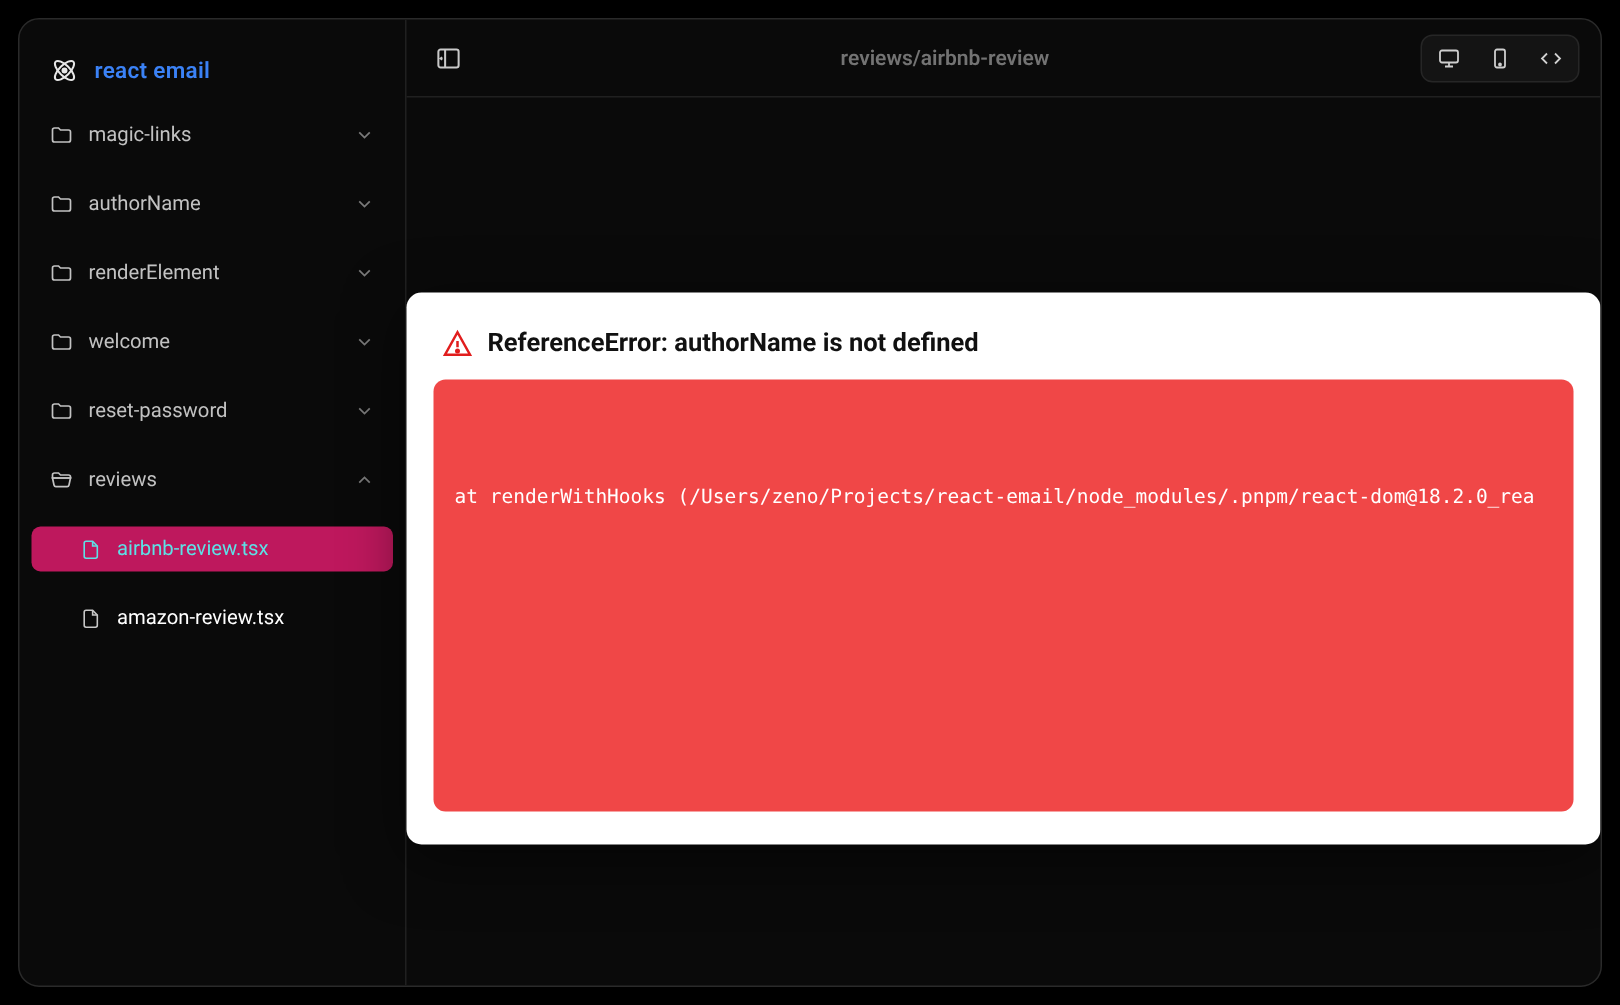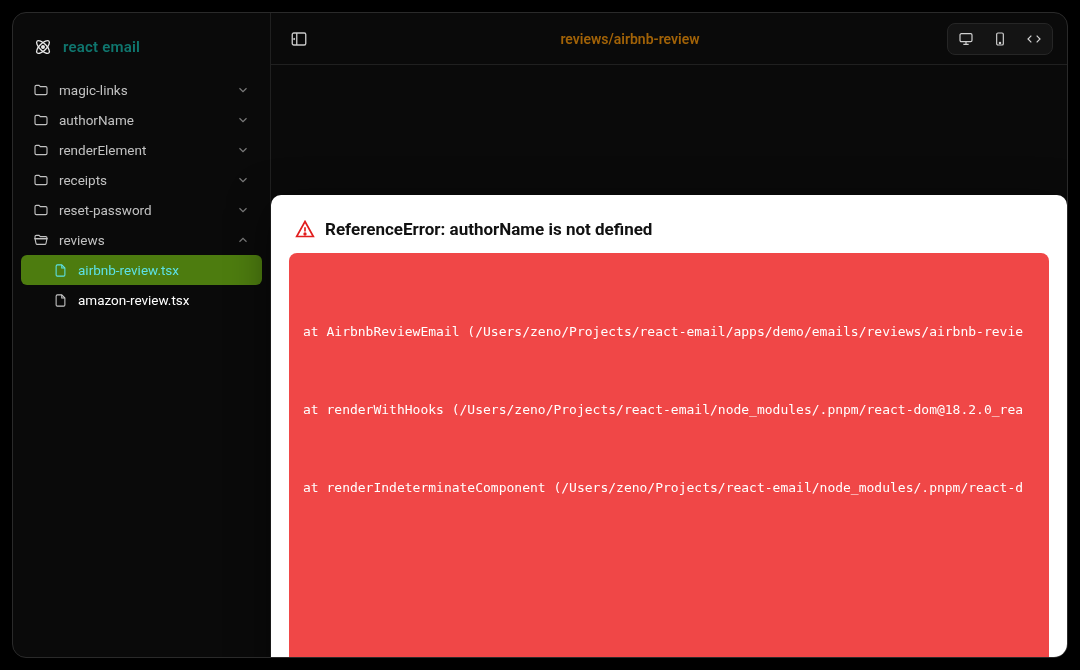--- a/index.html
+++ b/index.html
@@ -1,33 +1,33 @@
 <!DOCTYPE html>
 <html><head>
 <meta charset="utf-8">
 <style>
   * { box-sizing: border-box; margin: 0; padding: 0; }
   html, body { width: 1080px; height: 670px; background: #000; font-family: -apple-system, BlinkMacSystemFont, "Segoe UI", Roboto, sans-serif; overflow: hidden; }
   .frame { position: absolute; top: 12px; left: 12px; right: 12px; bottom: 12px; background: #0a0a0a; border: 1px solid #2a2a2a; border-radius: 14px; overflow: hidden; display: flex; }
   .sidebar { width: 258px; border-right: 1px solid #202020; display: flex; flex-direction: column; padding-top: 14px; }
   .brand { display: flex; align-items: center; gap: 10px; padding: 10px 20px 18px 20px; }
   .brand svg { flex: 0 0 auto; }
-  .brand-label { color: #0f766e; font-size: 15px; font-weight: 600; letter-spacing: 0.2px; }
-  .nav { display: flex; flex-direction: column; gap: 0px; padding: 0 8px; }
+  .brand-label { color: #3b82f6; font-size: 15px; font-weight: 600; letter-spacing: 0.2px; }
+  .nav { display: flex; flex-direction: column; gap: 16px; padding: 0 8px; }
   .folder { display: flex; align-items: center; gap: 10px; padding: 7px 12px; color: #c2c2c2; font-size: 13.5px; border-radius: 6px; cursor: pointer; }
   .folder .spacer { flex: 1; }
   .folder .chev { color: #7a7a7a; }
   .file { display: flex; align-items: center; gap: 10px; padding: 7px 12px 7px 32px; color: #ffffff; font-size: 13.5px; border-radius: 6px; cursor: pointer; }
-  .file.active { background: #4d7c0f; color: #5de1e6; }
+  .file.active { background: #be185d; color: #5de1e6; }
   .file.active .file-icon path { stroke: #5de1e6; }
   .main { flex: 1; display: flex; flex-direction: column; position: relative; }
   .topbar { height: 52px; border-bottom: 1px solid #202020; display: flex; align-items: center; padding: 0 14px; }
   .tb-left { display: flex; align-items: center; }
   .tb-collapse { width: 28px; height: 28px; display: flex; align-items: center; justify-content: center; color: #c9c9c9; cursor: pointer; border-radius: 6px; }
-  .tb-title { flex: 1; text-align: center; color: #a16207; font-size: 14px; font-weight: 600; }
+  .tb-title { flex: 1; text-align: center; color: #737373; font-size: 14px; font-weight: 600; }
   .tb-actions { display: flex; gap: 2px; background: #141414; border: 1px solid #262626; border-radius: 8px; padding: 2px; }
   .tb-btn { width: 32px; height: 26px; display: flex; align-items: center; justify-content: center; color: #cfcfcf; cursor: pointer; border-radius: 6px; }
   .canvas { flex: 1; position: relative; }
   .error-panel { position: absolute; left: 0px; right: 0px; top: 130px; background: #fff; border-radius: 10px; padding: 18px 18px 22px 18px; box-shadow: 0 10px 40px rgba(0,0,0,.5); }
   .error-head { display: flex; align-items: flex-end; gap: 10px; padding: 6px 6px 14px 6px; }
   .error-title { color: #111; font-size: 17px; font-weight: 700; }
   .stack { background: #f04747; color: #fff; border-radius: 8px; padding: 14px 14px; font-family: ui-monospace, Menlo, Consolas, monospace; font-size: 13px; line-height: 2.0; white-space: pre; overflow: hidden; }
   .stack-line { display: block; overflow: hidden; text-overflow: clip; white-space: nowrap; }
   .folder-icon, .file-icon, .chev { flex: 0 0 auto; }
 </style>
@@ -74,21 +74,21 @@
         <span>renderElement</span>
         <span class="spacer"></span>
         <svg class="chev" width="14" height="14" viewBox="0 0 24 24" fill="none" stroke="#7a7a7a" stroke-width="2">
             <path d="M6 9l6 6 6-6"></path>
           </svg>
       </div>
       <div class="folder">
         <svg class="folder-icon" width="16" height="16" viewBox="0 0 24 24" fill="none" stroke="#c2c2c2" stroke-width="1.7">
             <path d="M3 7a2 2 0 0 1 2-2h4l2 2h8a2 2 0 0 1 2 2v8a2 2 0 0 1-2 2H5a2 2 0 0 1-2-2V7z"></path>
           </svg>
-        <span>receipts</span>
+        <span>welcome</span>
         <span class="spacer"></span>
         <svg class="chev" width="14" height="14" viewBox="0 0 24 24" fill="none" stroke="#7a7a7a" stroke-width="2">
             <path d="M6 9l6 6 6-6"></path>
           </svg>
       </div>
       <div class="folder">
         <svg class="folder-icon" width="16" height="16" viewBox="0 0 24 24" fill="none" stroke="#c2c2c2" stroke-width="1.7">
             <path d="M3 7a2 2 0 0 1 2-2h4l2 2h8a2 2 0 0 1 2 2v8a2 2 0 0 1-2 2H5a2 2 0 0 1-2-2V7z"></path>
           </svg>
         <span>reset-password</span>
@@ -164,23 +164,21 @@
       <div class="error-panel">
         <div class="error-head">
           <svg width="20" height="20" viewBox="0 0 24 24" fill="none" stroke="#e11d1d" stroke-width="2">
               <path d="M12 3l10 18H2L12 3z"></path>
               <path d="M12 10v5"></path>
               <circle cx="12" cy="18" r="1" fill="#e11d1d"></circle>
             </svg>
           <div class="error-title">ReferenceError: authorName is not defined</div>
         </div>
         <div class="stack">
-          <span class="stack-line">at AirbnbReviewEmail (/Users/zeno/Projects/react-email/apps/demo/emails/reviews/airbnb-revie</span>
           <span class="stack-line">at renderWithHooks (/Users/zeno/Projects/react-email/node_modules/.pnpm/react-dom@18.2.0_rea</span>
-          <span class="stack-line">at renderIndeterminateComponent (/Users/zeno/Projects/react-email/node_modules/.pnpm/react-d</span>
           
           
           
           
           
         </div>
       </div>
     </div>
   </main>
 

